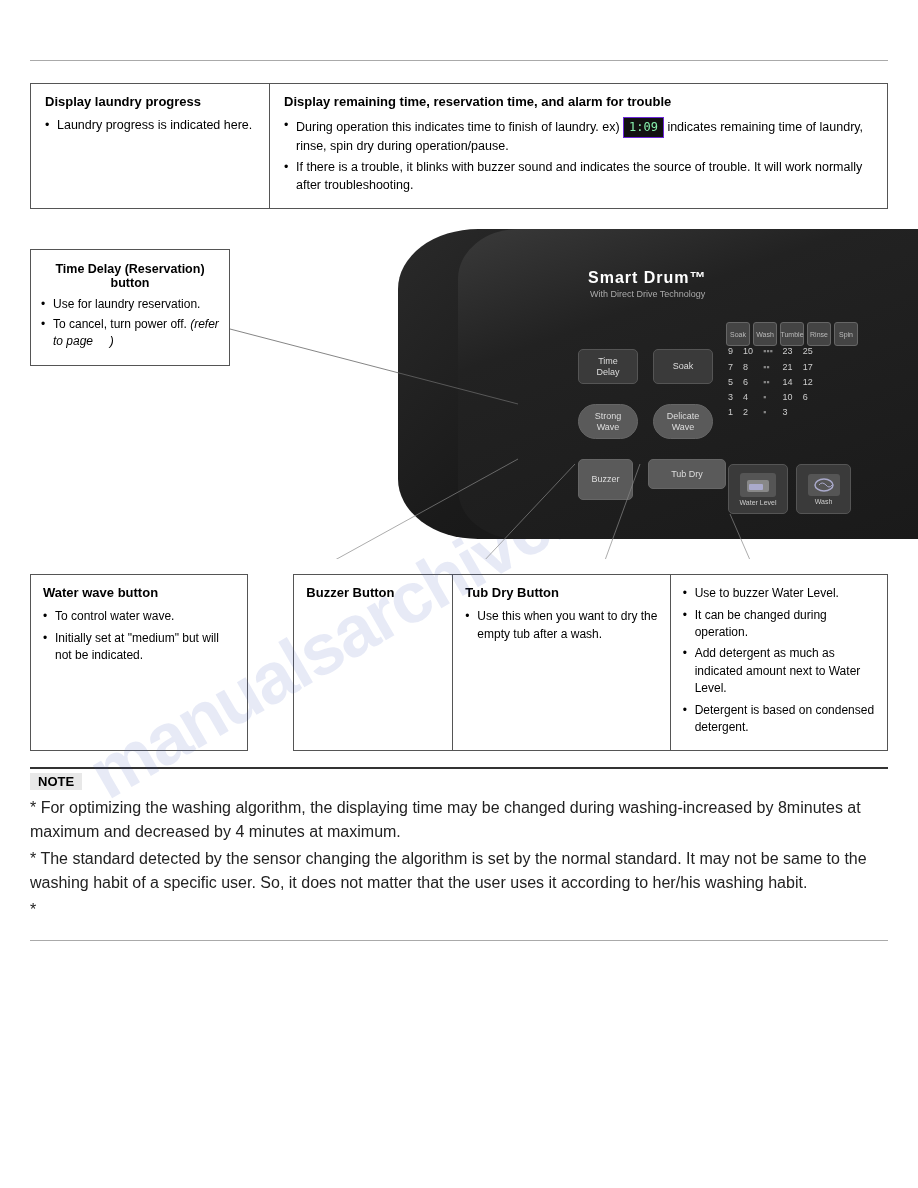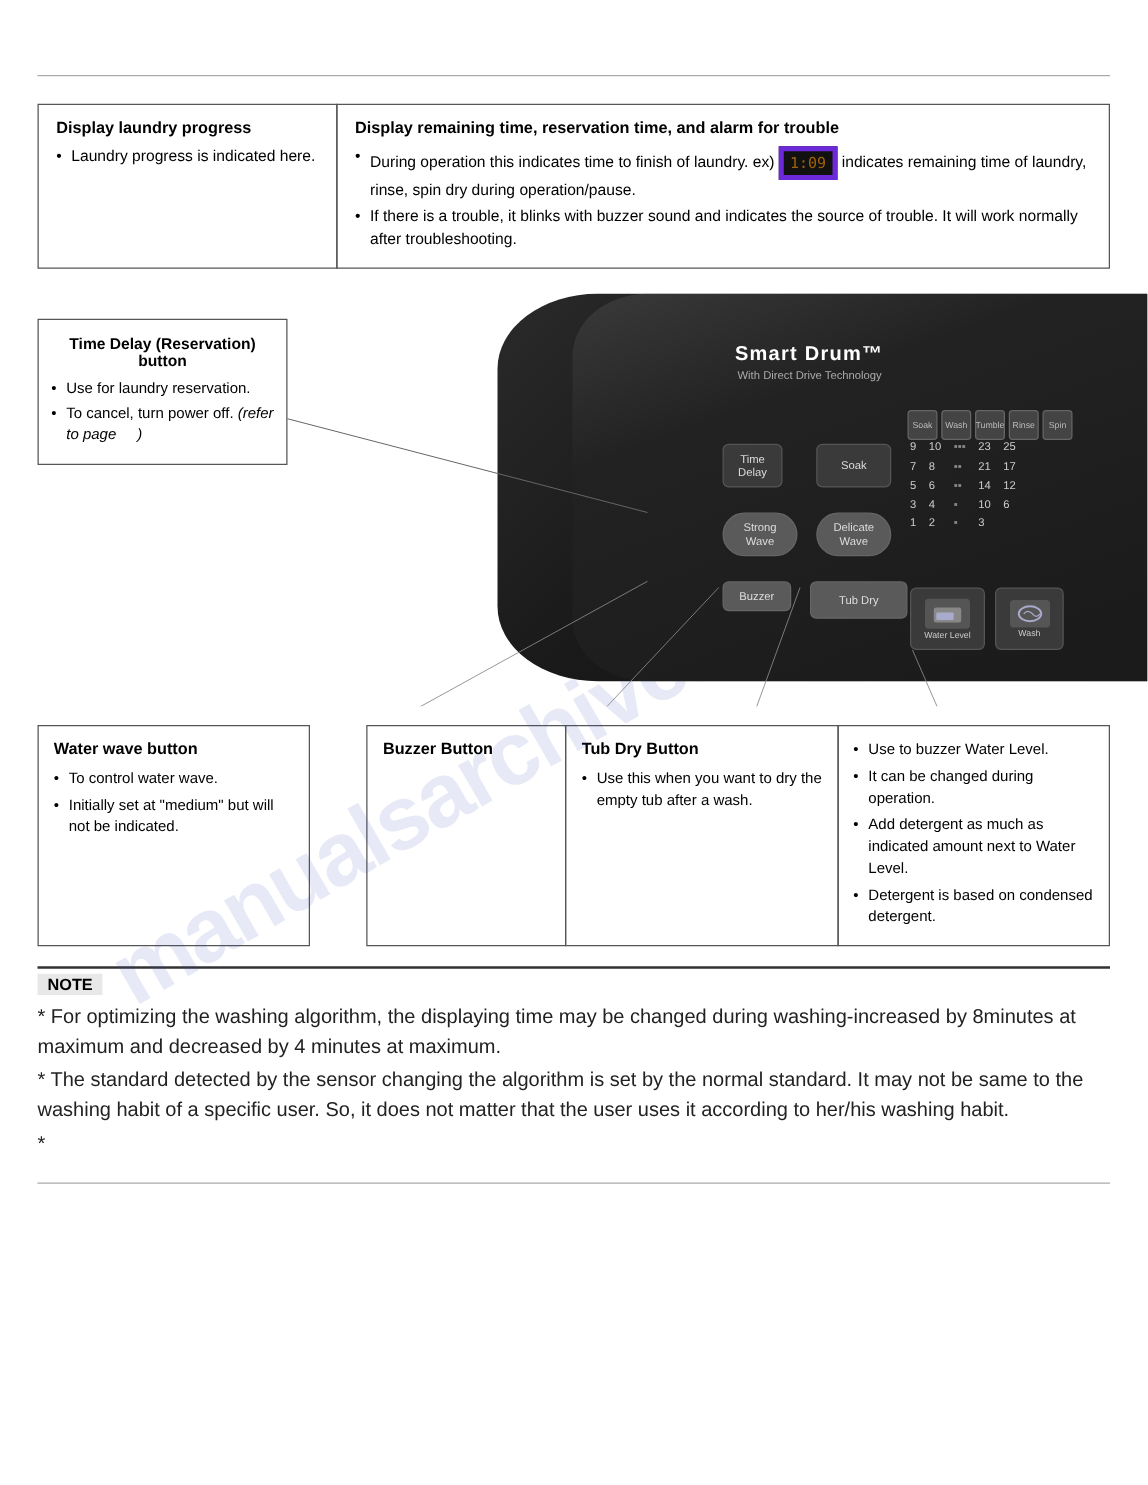--- a/index.html
+++ b/index.html
@@ -69,25 +69,25 @@
 
     .info-box ul li::before {
       content: "•";
       position: absolute;
       left: 0;
     }
 
     .display-example {
       display: inline-block;
       background: #111;
-      color: #a16207;
+      color: #86efac;
       font-family: monospace;
       font-size: 12px;
       padding: 1px 5px;
-      border: 4px solid #6d28d9;
+      border: 1px solid #6d28d9;
       vertical-align: middle;
     }
 
     
     .machine-section {
       position: relative;
       margin-top: 20px;
       height: 330px;
     }
 
@@ -136,21 +136,21 @@
       border-radius: 4px;
       display: flex;
       flex-direction: column;
       align-items: center;
       justify-content: center;
     }
 
     .time-delay-btn {
       background: #3a3a3a;
       border: 1px solid #555;
-      width: 48px;
+      width: 60px;
       height: 35px;
       top: 120px;
       left: 120px;
       border-radius: 5px;
       justify-content: center;
     }
 
     .soak-btn {
       background: #3a3a3a;
       border: 1px solid #555;
@@ -178,21 +178,21 @@
       height: 35px;
       top: 175px;
       left: 195px;
       border-radius: 18px;
     }
 
     .buzzer-btn {
       background: #5a5a5a;
       border: 1px solid #666;
       width: 55px;
-      height: 24px;
+      height: 41px;
       top: 230px;
       left: 120px;
       border-radius: 5px;
     }
 
     .tub-dry-btn {
       background: #5a5a5a;
       border: 1px solid #666;
       width: 78px;
       height: 30px;

